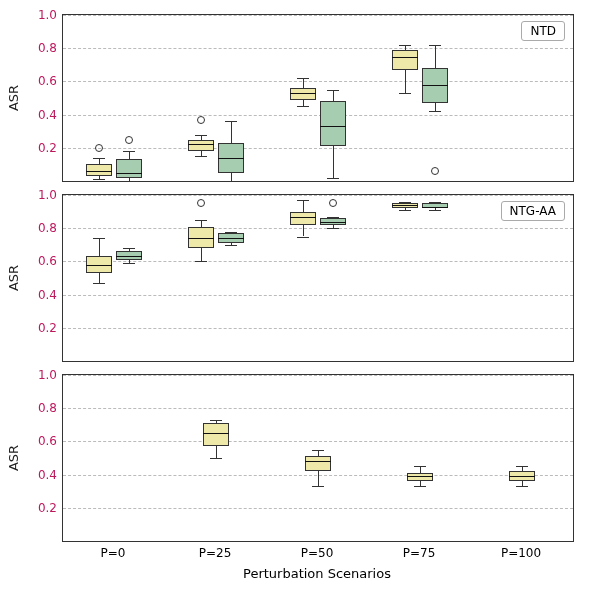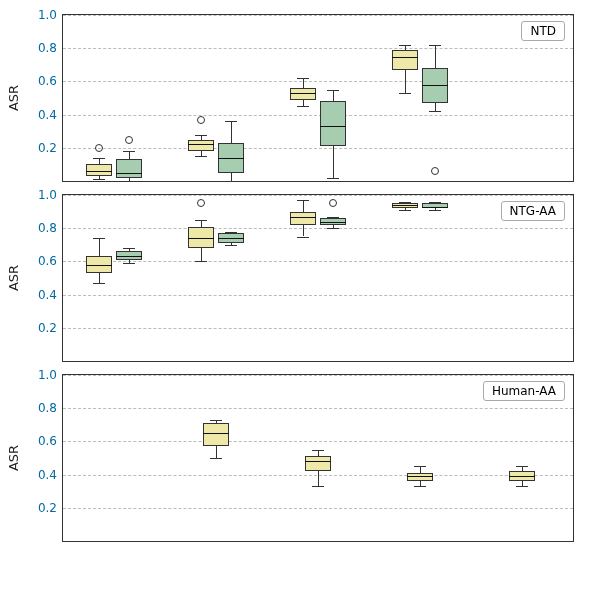--- a/index.html
+++ b/index.html
@@ -27,21 +27,21 @@
     left: 0; right: 0;
     height: 0;
     border-top: 1px dashed #bbb;
   }
   .tick-label-y {
     position: absolute;
     left: -40px;
     width: 34px;
     text-align: right;
     font-size: 12px;
-    color: #0369a1;
+    color: #be185d;
     transform: translateY(-50%);
     font-family: "DejaVu Sans", Arial, sans-serif;
   }
   .ylabel {
     position: absolute;
     left: -50px;
     top: 50%;
     transform: translate(-50%,-50%) rotate(-90deg);
     font-size: 13px;
     color: #222;
@@ -258,21 +258,20 @@
       <div class="tick-label-y" style="top: 132.8px;">0.2</div>
       <div class="gridline-h" style="top: 99.6px;"></div>
       <div class="tick-label-y" style="top: 99.6px;">0.4</div>
       <div class="gridline-h" style="top: 66.4px;"></div>
       <div class="tick-label-y" style="top: 66.4px;">0.6</div>
       <div class="gridline-h" style="top: 33.2px;"></div>
       <div class="tick-label-y" style="top: 33.2px;">0.8</div>
       <div class="gridline-h" style="top: 0px;"></div>
       <div class="tick-label-y" style="top: 0px;">1.0</div>
       <div class="ylabel">ASR</div>
-      <div class="panel-label">Human-AA</div>
       <div class="whisker-v" style="left: 153px; top: 44.82px; height: 38.18px;"></div>
       <div class="whisker-cap" style="left: 147px; width: 12px; top: 44.82px;"></div>
       <div class="whisker-cap" style="left: 147px; width: 12px; top: 83px;"></div>
       <div class="box within" style="left: 140px; width: 26px; top: 48.14px; height: 23.24px;"></div>
       <div class="median" style="left: 140px; width: 26px; top: 58.1px;"></div>
       <div class="whisker-v" style="left: 255px; top: 74.7px; height: 36.52px;"></div>
       <div class="whisker-cap" style="left: 249px; width: 12px; top: 74.7px;"></div>
       <div class="whisker-cap" style="left: 249px; width: 12px; top: 111.22px;"></div>
       <div class="box within" style="left: 242px; width: 26px; top: 81.34px; height: 14.94px;"></div>
       <div class="median" style="left: 242px; width: 26px; top: 86.32px;"></div>
@@ -281,13 +280,21 @@
       <div class="whisker-cap" style="left: 351px; width: 12px; top: 111.22px;"></div>
       <div class="box within" style="left: 344px; width: 26px; top: 97.94px; height: 8.3px;"></div>
       <div class="median" style="left: 344px; width: 26px; top: 101.26px;"></div>
       <div class="whisker-v" style="left: 459px; top: 91.3px; height: 19.92px;"></div>
       <div class="whisker-cap" style="left: 453px; width: 12px; top: 91.3px;"></div>
       <div class="whisker-cap" style="left: 453px; width: 12px; top: 111.22px;"></div>
       <div class="box within" style="left: 446px; width: 26px; top: 96.28px; height: 9.96px;"></div>
       <div class="median" style="left: 446px; width: 26px; top: 101.26px;"></div>
     </div>
 
+  <div class="xaxis">
+      <div class="tick-label-x" style="left: 51px;">P=0</div>
+      <div class="tick-label-x" style="left: 153px;">P=25</div>
+      <div class="tick-label-x" style="left: 255px;">P=50</div>
+      <div class="tick-label-x" style="left: 357px;">P=75</div>
+      <div class="tick-label-x" style="left: 459px;">P=100</div>
+      <div class="xlabel">Perturbation Scenarios</div>
+    </div>
 </div>
 
 </body></html>

